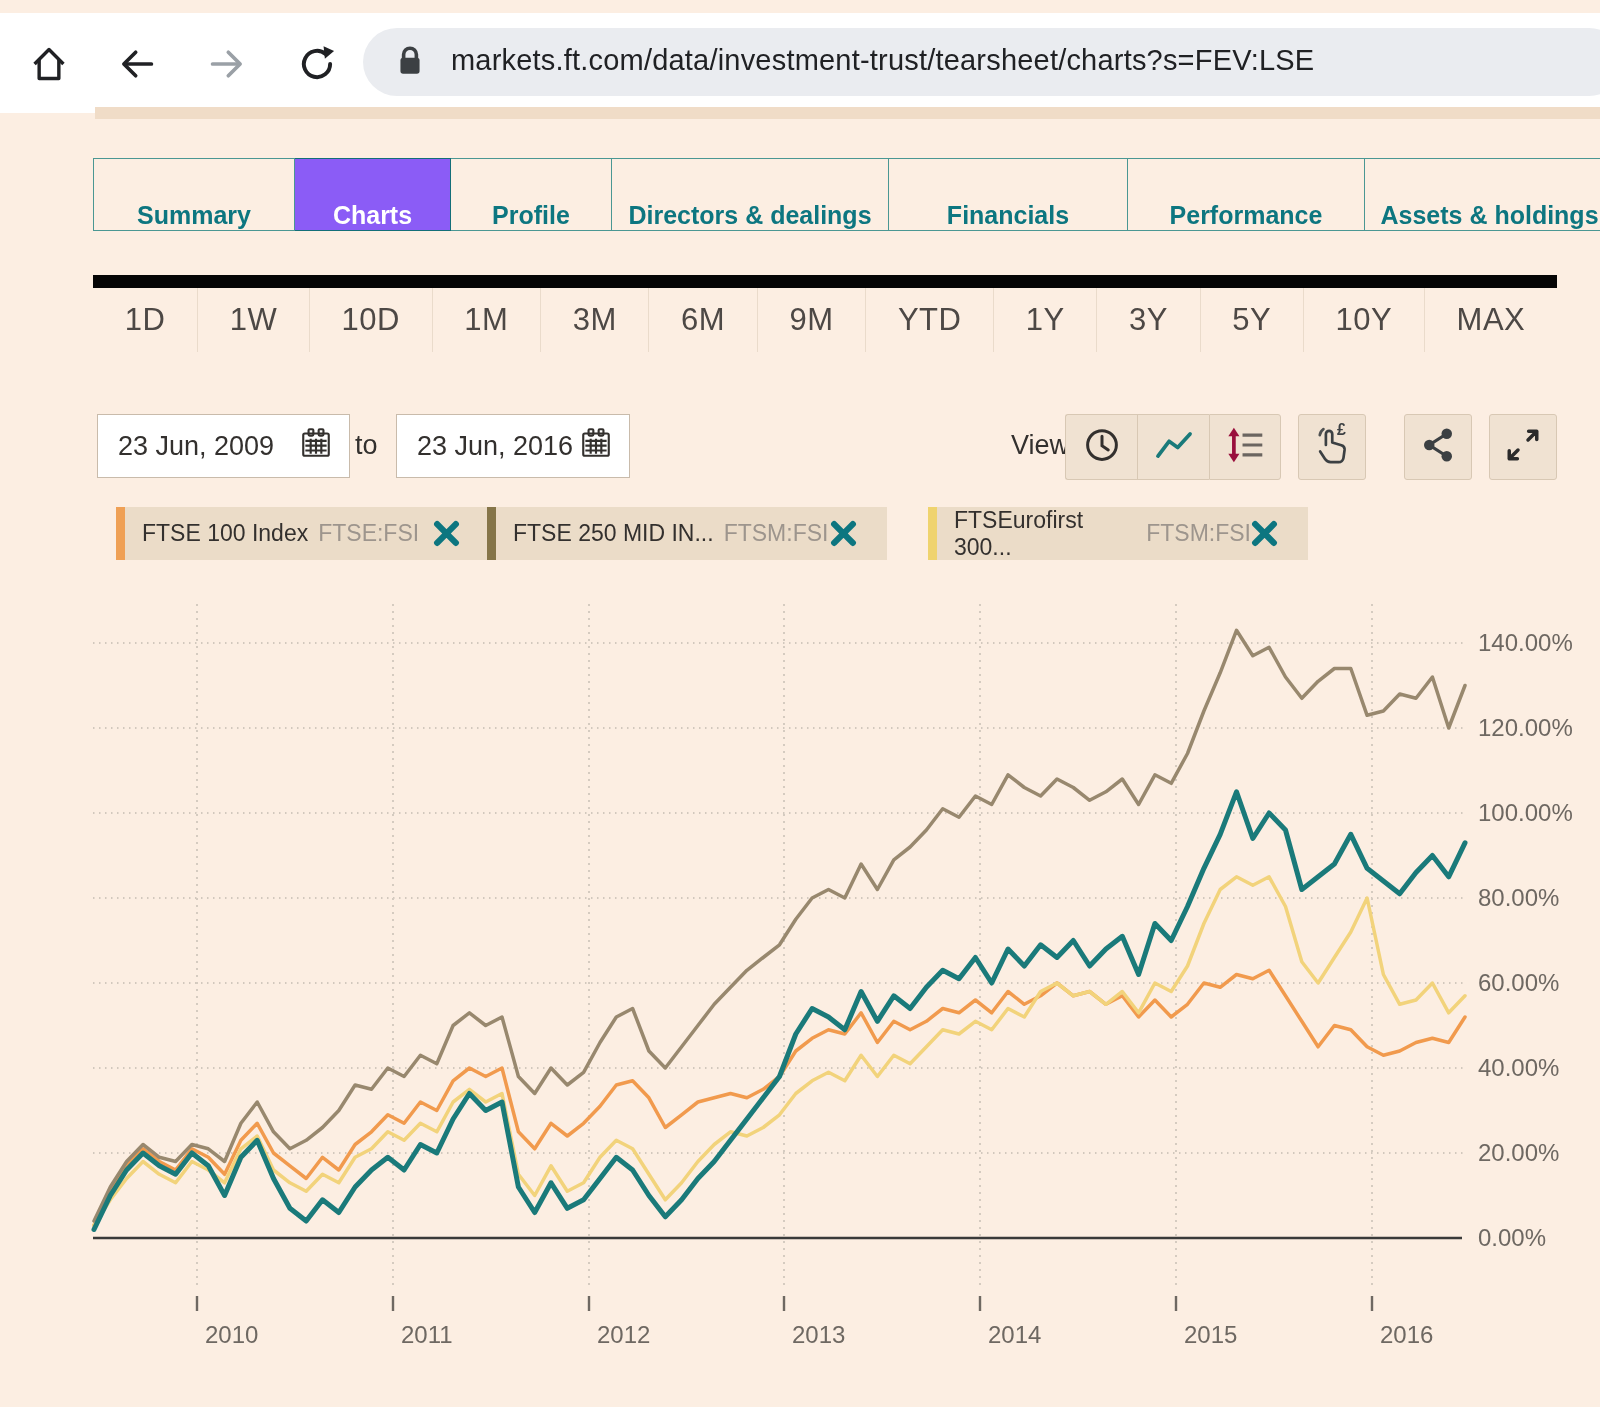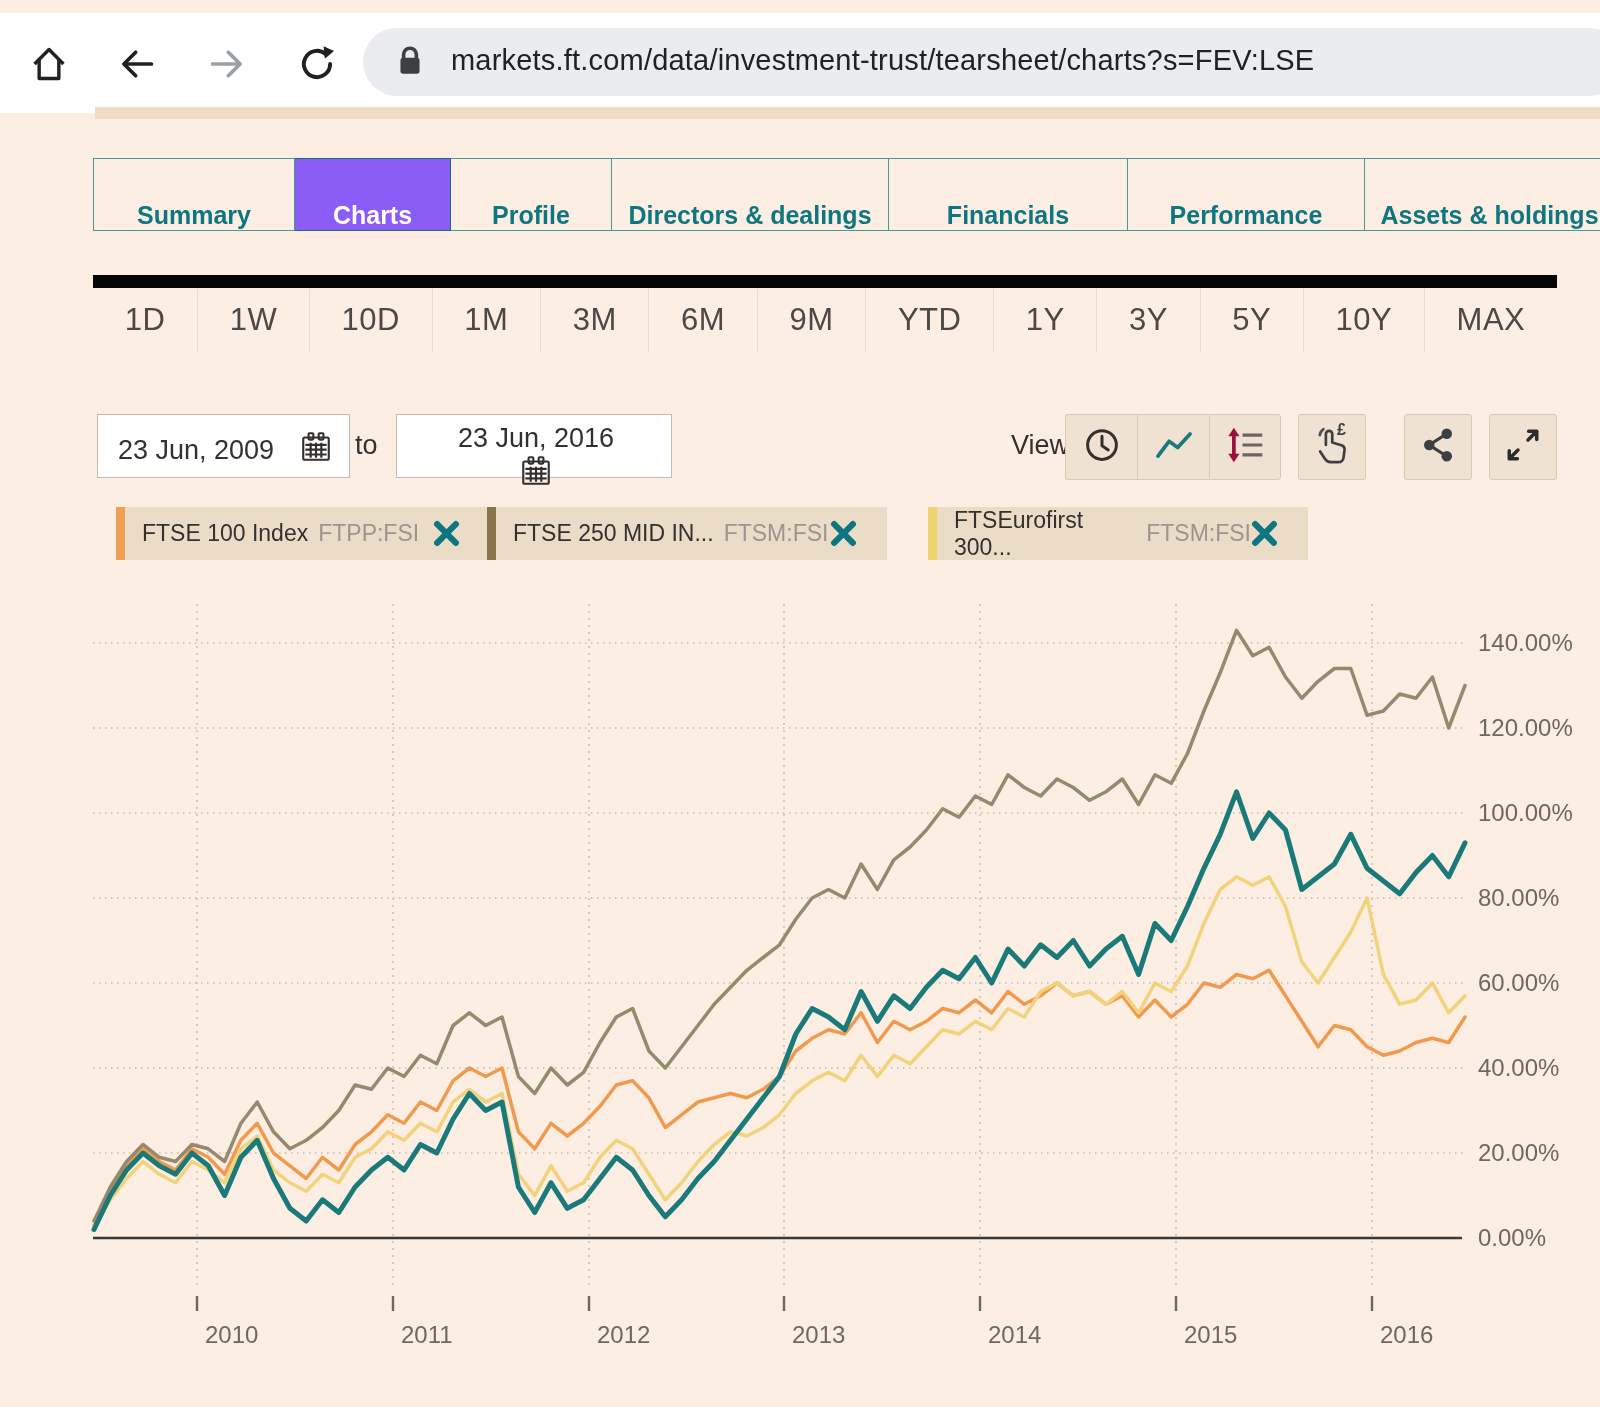--- a/index.html
+++ b/index.html
@@ -37,24 +37,24 @@
   .range-row{position:absolute;left:93px;top:288px;width:1464px;height:64px;display:flex;}
   .range-cell{
     box-sizing:border-box;flex:1 1 auto;display:flex;align-items:center;justify-content:center;
     border-left:1px solid #EADBCB;color:#4D4845;font-size:31px;font-weight:400;letter-spacing:.5px;
   }
   .range-cell:first-child{border-left:none;}
   
   .date-box{
     position:absolute;top:414px;height:64px;background:#FFFFFF;border:1px solid #C9BBAB;
     box-sizing:border-box;display:flex;align-items:center;justify-content:space-between;
-    padding:8px 16px 0 20px;color:#33302E;font-size:27px;
+    padding:0 16px 0 20px;color:#33302E;font-size:27px;
   }
   #date-from{left:97px;width:253px;}
-  #date-to{left:396px;width:276px;flex-direction:column;}
+  #date-to{left:396px;width:234px;}
   .to-word{position:absolute;left:355px;top:430px;font-size:27px;color:#33302E;}
   .view-label{position:absolute;left:1011px;top:430px;font-size:27px;color:#33302E;}
   .btn{
     position:absolute;top:414px;height:66px;box-sizing:border-box;background:#F0E2D2;
     border:1px solid #D8C8B4;display:flex;align-items:center;justify-content:center;border-radius:3px;
   }
   .btn-group{position:absolute;left:1065px;top:414px;display:flex;}
   .btn-group .btn{position:static;width:72px;border-radius:0;border-right:none;}
   .btn-group .btn:first-child{border-radius:3px 0 0 3px;}
   .btn-group .btn:last-child{border-radius:0 3px 3px 0;border-right:1px solid #D8C8B4;}
@@ -234,21 +234,21 @@
     <svg width="40" height="40" viewBox="0 0 32 32" fill="none" stroke="#2B2B2B" stroke-width="2.8" stroke-linecap="round" stroke-linejoin="round">
       <path d="M12 20 L5 27 M5 27 v-6.5 M5 27 h6.5"></path>
       <path d="M20 12 L27 5 M27 5 v6.5 M27 5 h-6.5"></path>
     </svg>
   </span>
 </div>
 
 <div class="chip" id="chip-0">
     <span class="swatch" style="background: rgb(239, 160, 85);"></span>
     <span>FTSE 100 Index</span>
-    <span class="ticker">FTPP:FSI</span>
+    <span class="ticker">FTSE:FSI</span>
     <span class="close">
       <svg width="27" height="27" viewBox="0 0 26 26">
         <path d="M4 4 L22 22 M22 4 L4 22" stroke="#0D7680" stroke-width="6" stroke-linecap="round"></path>
       </svg>
     </span>
   </div>
 <div class="chip" id="chip-1">
     <span class="swatch" style="background: rgb(133, 117, 73);"></span>
     <span>FTSE 250 MID IN...</span>
     <span class="ticker">FTSM:FSI</span>

